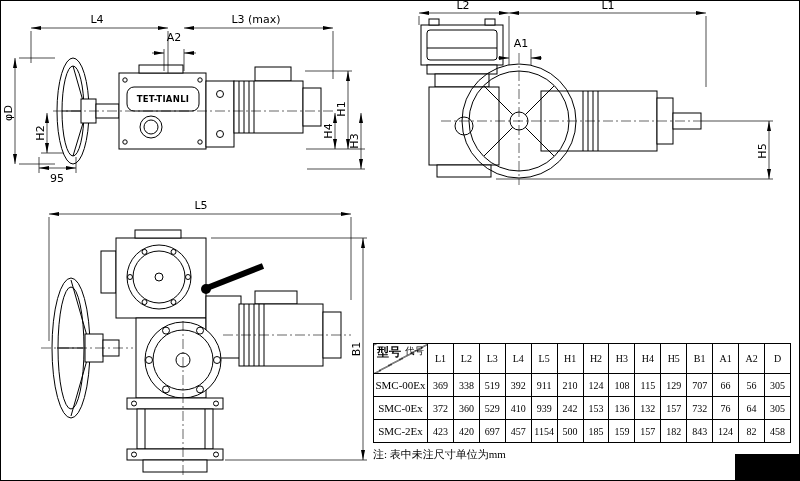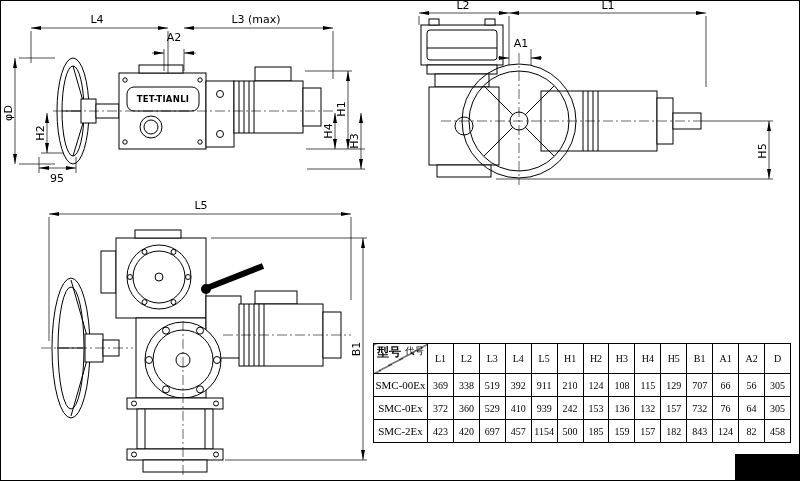--- a/index.html
+++ b/index.html
@@ -287,16 +287,17 @@
             <td>159</td>
             <td>157</td>
             <td>182</td>
             <td>843</td>
             <td>124</td>
             <td>82</td>
             <td>458</td>
           </tr>
         </tbody>
     </table>
+    <div class="spec-note">注: 表中未注尺寸单位为mm</div>
   </div>
 
   <div class="black-mark"></div>
 </div>
 
 </body></html>

